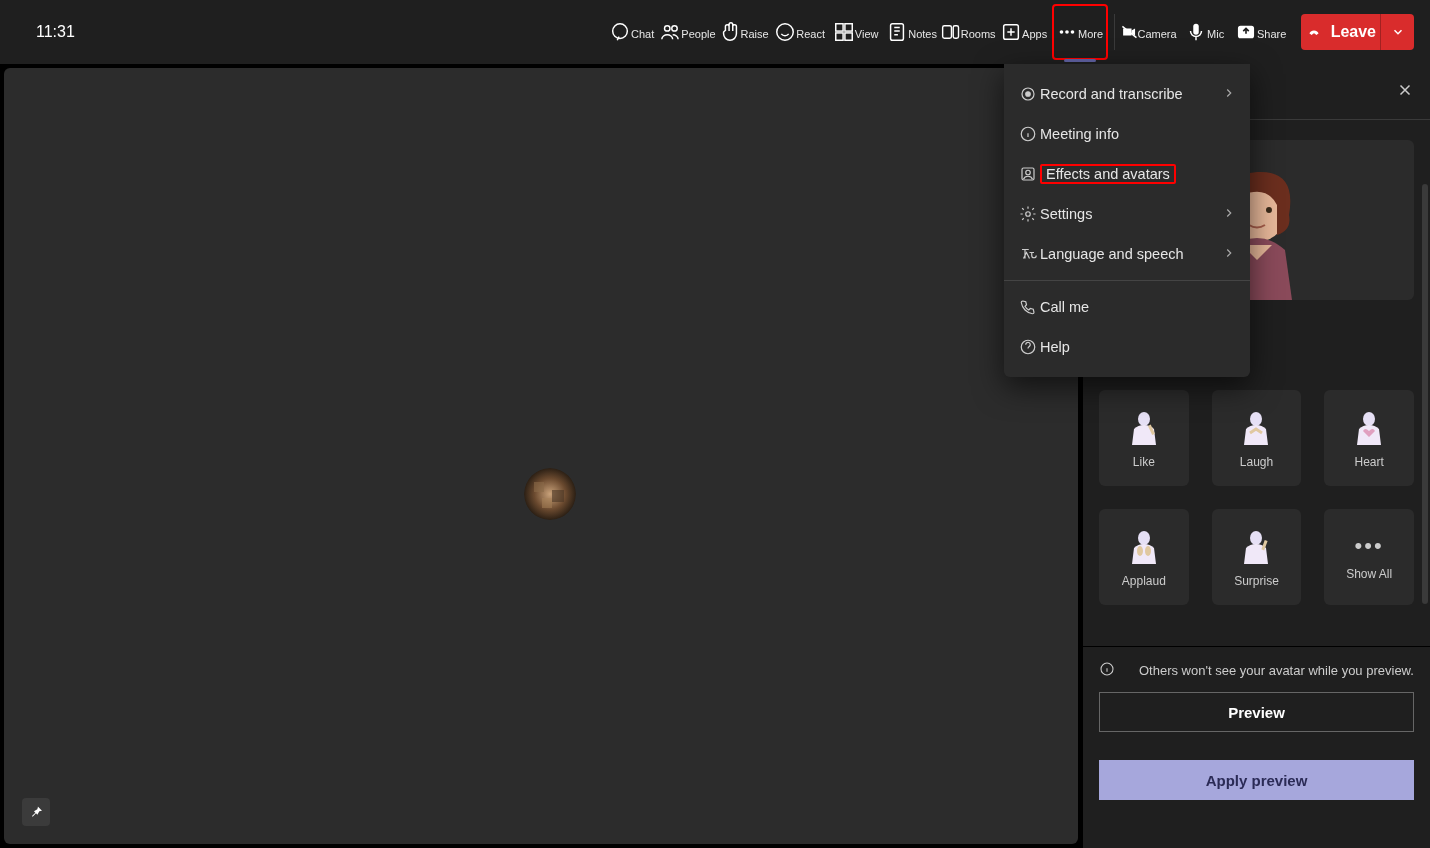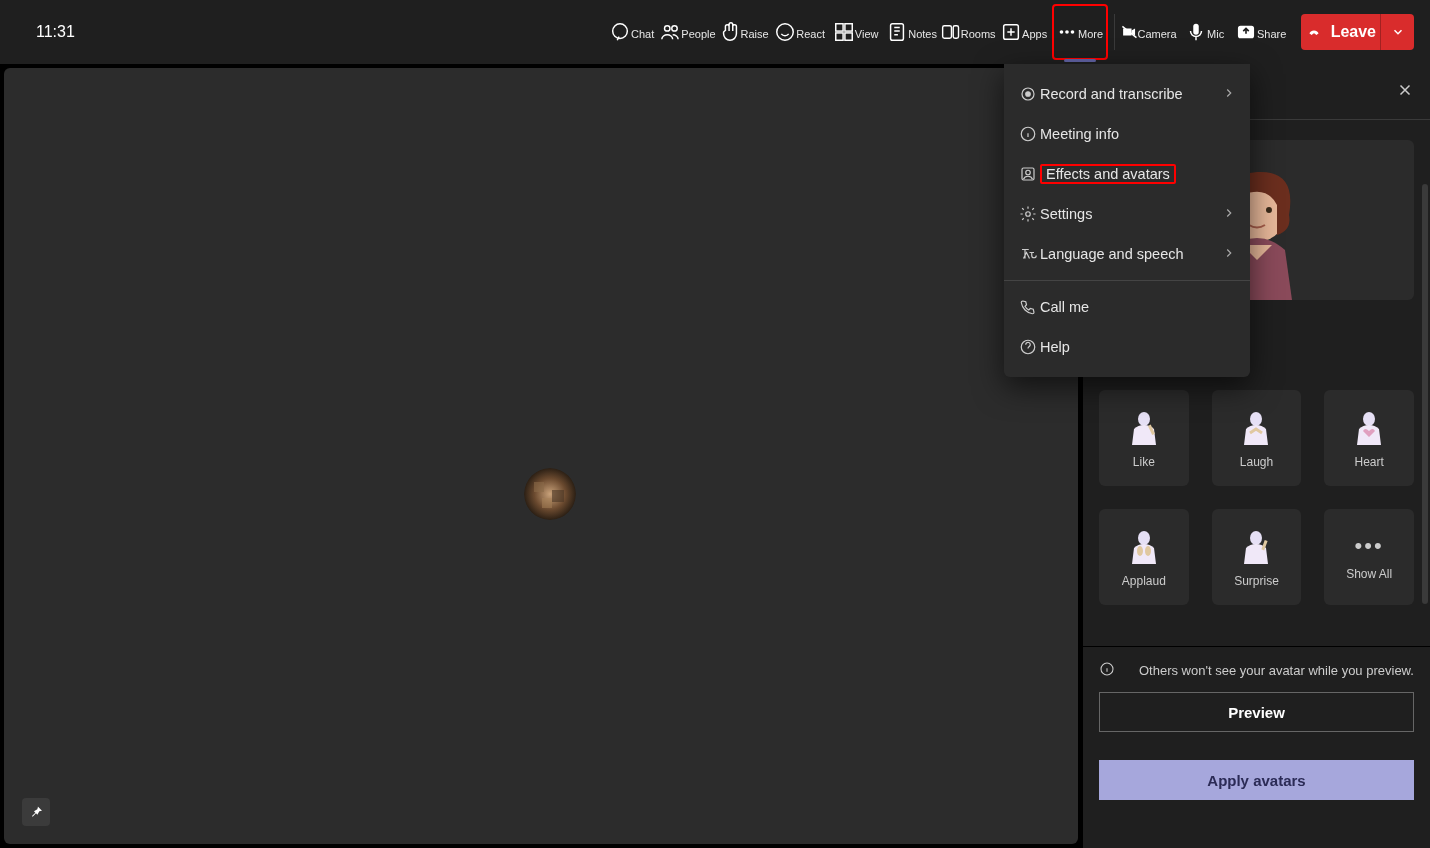--- a/index.html
+++ b/index.html
@@ -359,18 +359,18 @@
         <span><svg width="16" height="16" viewBox="0 0 24 24" fill="none" stroke="#ccc" stroke-width="1.6">
               <circle cx="12" cy="12" r="9"></circle>
               <path d="M12 8h.01M12 11v5"></path>
             </svg></span>
         <span>Others won't see your avatar while you preview.</span>
       </div>
       <div class="btn btn-outline">
         <span>Preview</span>
       </div>
       <div class="btn btn-primary">
-        <span>Apply avatars</span>
+        <span>Apply preview</span>
       </div>
     </div>
     <div class="scrollbar-fake"></div>
   </div>
 </div>
 
 </body></html>

